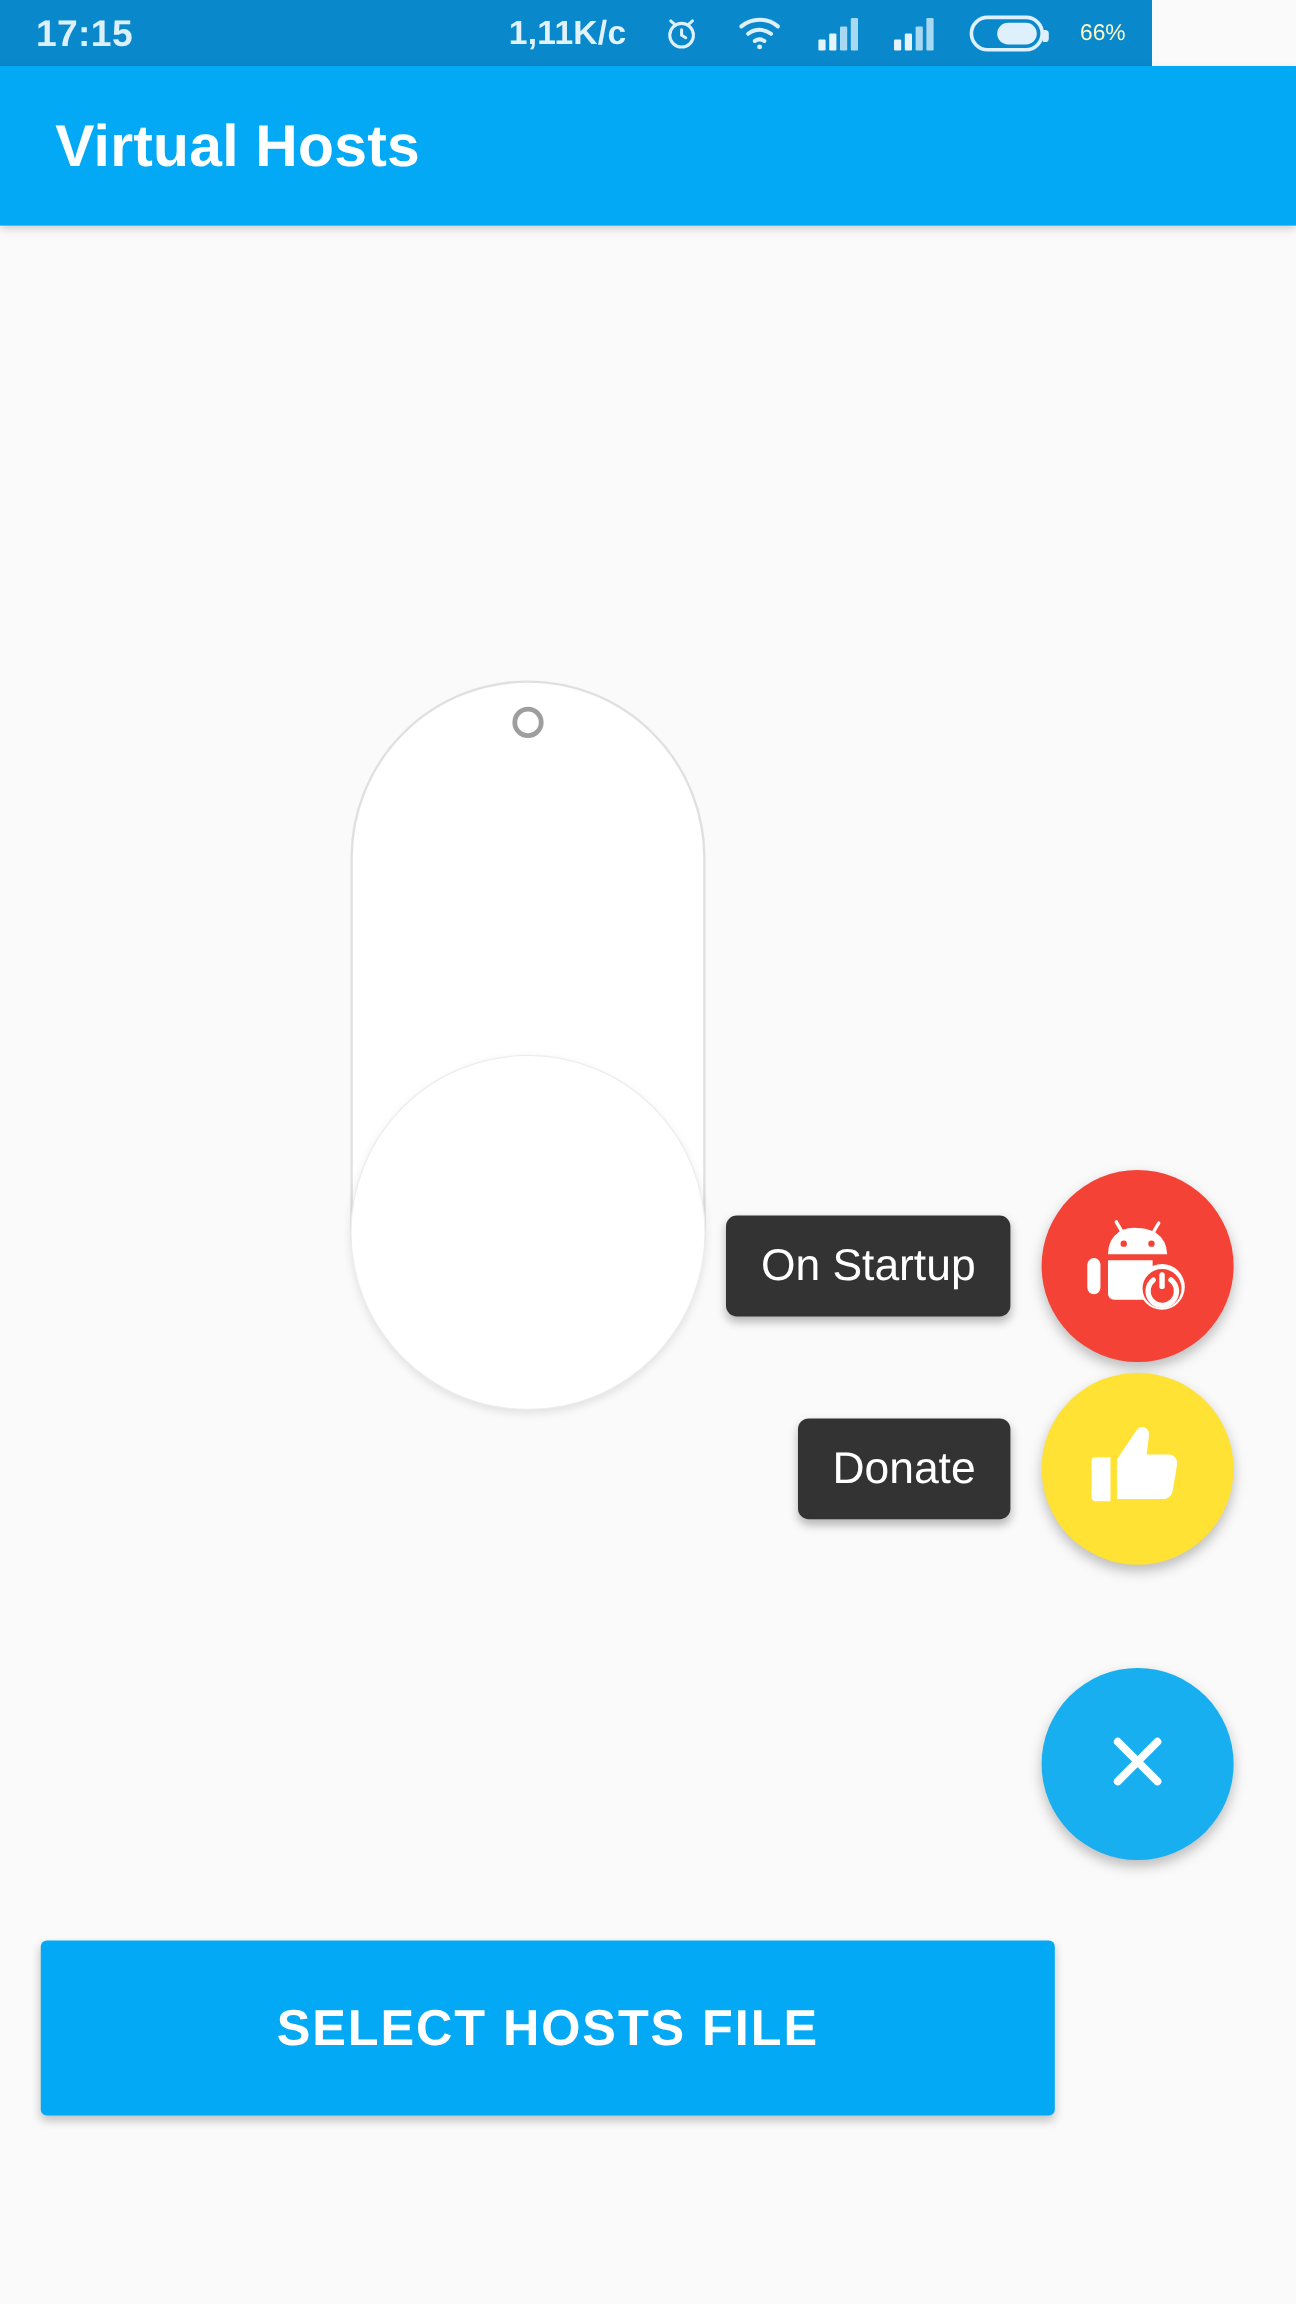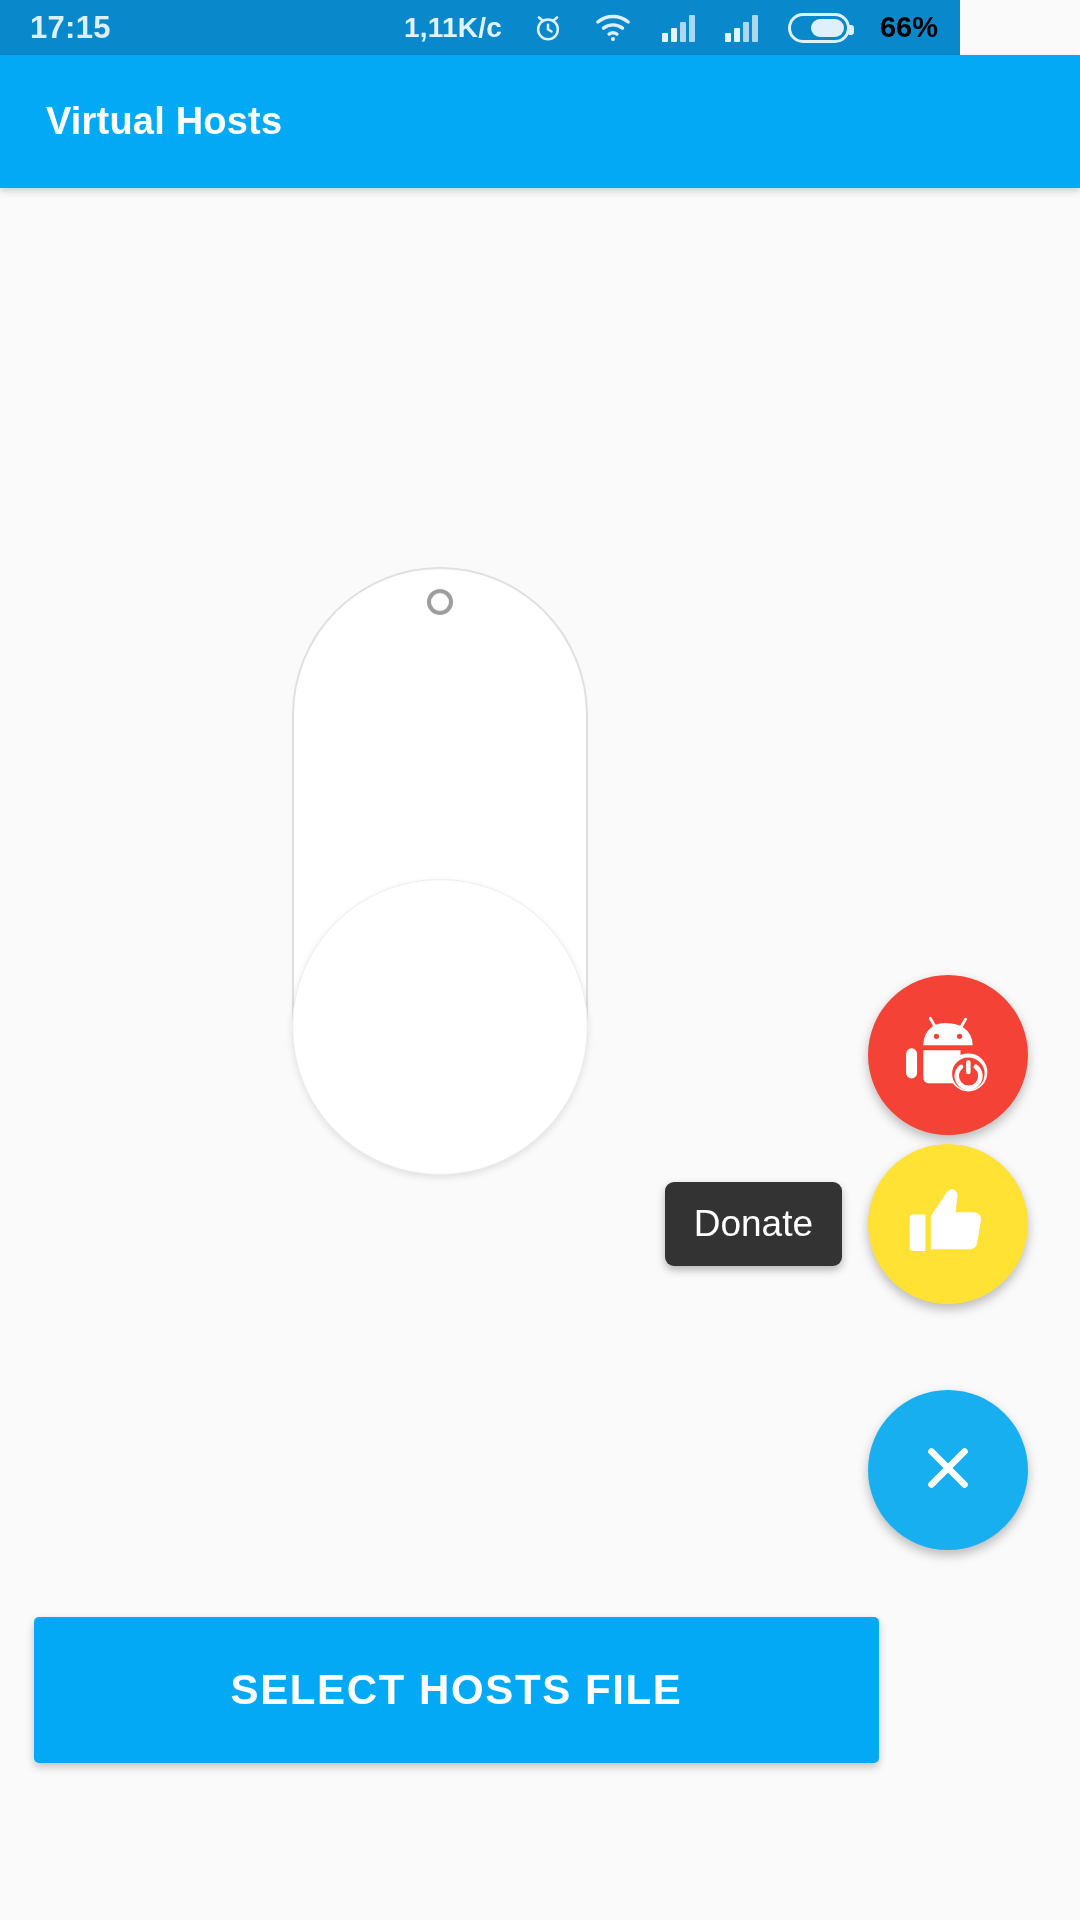--- a/index.html
+++ b/index.html
@@ -50,34 +50,34 @@
     padding:3px;
   }
   #battery::after {
     content:""; position:absolute; right:-7px; top:9px;
     width:5px; height:10px; background:#DDF0FB; border-radius:0 3px 3px 0;
   }
   #battery-fill {
     height:100%; width:66%; margin-left:auto;
     background:#DDF0FB; border-radius:10px;
   }
-  #battery-pct { font-size:29px; font-weight:bold; color:#000000; }
+  #battery-pct { font-size:19px; font-weight:normal; color:#fef9c3; }
 
   
   #app-bar {
     position:absolute; top:55px; left:0;
     width:1080px; height:133px;
     background:#03A9F4;
     display:flex; align-items:center;
     padding-left:46px;
     box-shadow:0 3px 7px rgba(0,0,0,0.18);
     z-index:5;
   }
   #app-title {
-    color:#FFFFFF; font-size:38px; font-weight:bold;
+    color:#FFFFFF; font-size:49px; font-weight:bold;
     letter-spacing:.2px;
   }
 
   
   #toggle-switch {
     position:absolute;
     left:292px; top:567px;
     width:296px; height:606px;
     border:2px solid #E0E0E0;
     border-radius:148px;
@@ -198,20 +198,21 @@
 <div id="app-bar">
   <span id="app-title">Virtual Hosts</span>
 </div>
 
 <div id="toggle-switch">
   <span id="toggle-dot"></span>
 </div>
 <div id="toggle-knob"></div>
 
 <div class="fab-row" id="fab-row-startup">
+  <span class="fab-label">On Startup</span>
   <span class="fab" id="fab-startup">
     <span>
       <svg width="94" height="94" viewBox="0 0 48 48" fill="#FFFFFF">
         <path d="M16.4 10.2l-2.1-3.6a.72.72 0 0 1 1.25-.72l2.15 3.72A13.3 13.3 0 0 1 24 8.8c2.2 0 4.3.46 6.2 1.28l2.16-3.72a.72.72 0 0 1 1.25.72l-2.1 3.62A11.6 11.6 0 0 1 36.6 20H11.4a11.6 11.6 0 0 1 5-9.8z"></path>
         <circle cx="18.1" cy="15.5" r="1.35" fill="#F44336"></circle>
         <circle cx="29.9" cy="15.5" r="1.35" fill="#F44336"></circle>
         <rect x="2.6" y="21.6" width="5.6" height="15.4" rx="2.8"></rect>
         <path d="M11.4 22.6h19v14.2a2.6 2.6 0 0 1-2.6 2.6H14a2.6 2.6 0 0 1-2.6-2.6V22.6z"></path>
         <path d="M34.4 24.2a9.7 9.7 0 1 0 0 19.4 9.7 9.7 0 0 0 0-19.4zm0 3.1a1.25 1.25 0 0 1 1.25 1.25v5.1a1.25 1.25 0 0 1-2.5 0v-5.1A1.25 1.25 0 0 1 34.4 27.3zm-4.6 2.0a1.2 1.2 0 0 1 .78 2.12 5.1 5.1 0 1 0 7.64 0 1.2 1.2 0 1 1 1.6-1.79 7.5 7.5 0 1 1-10.84 0c.23-.21.52-.33.82-.33z" fill="#FFFFFF"></path>
         <path d="M34.4 26.3a8.3 8.3 0 1 0 0 16.6 8.3 8.3 0 0 0 0-16.6z" fill="#F44336"></path>

